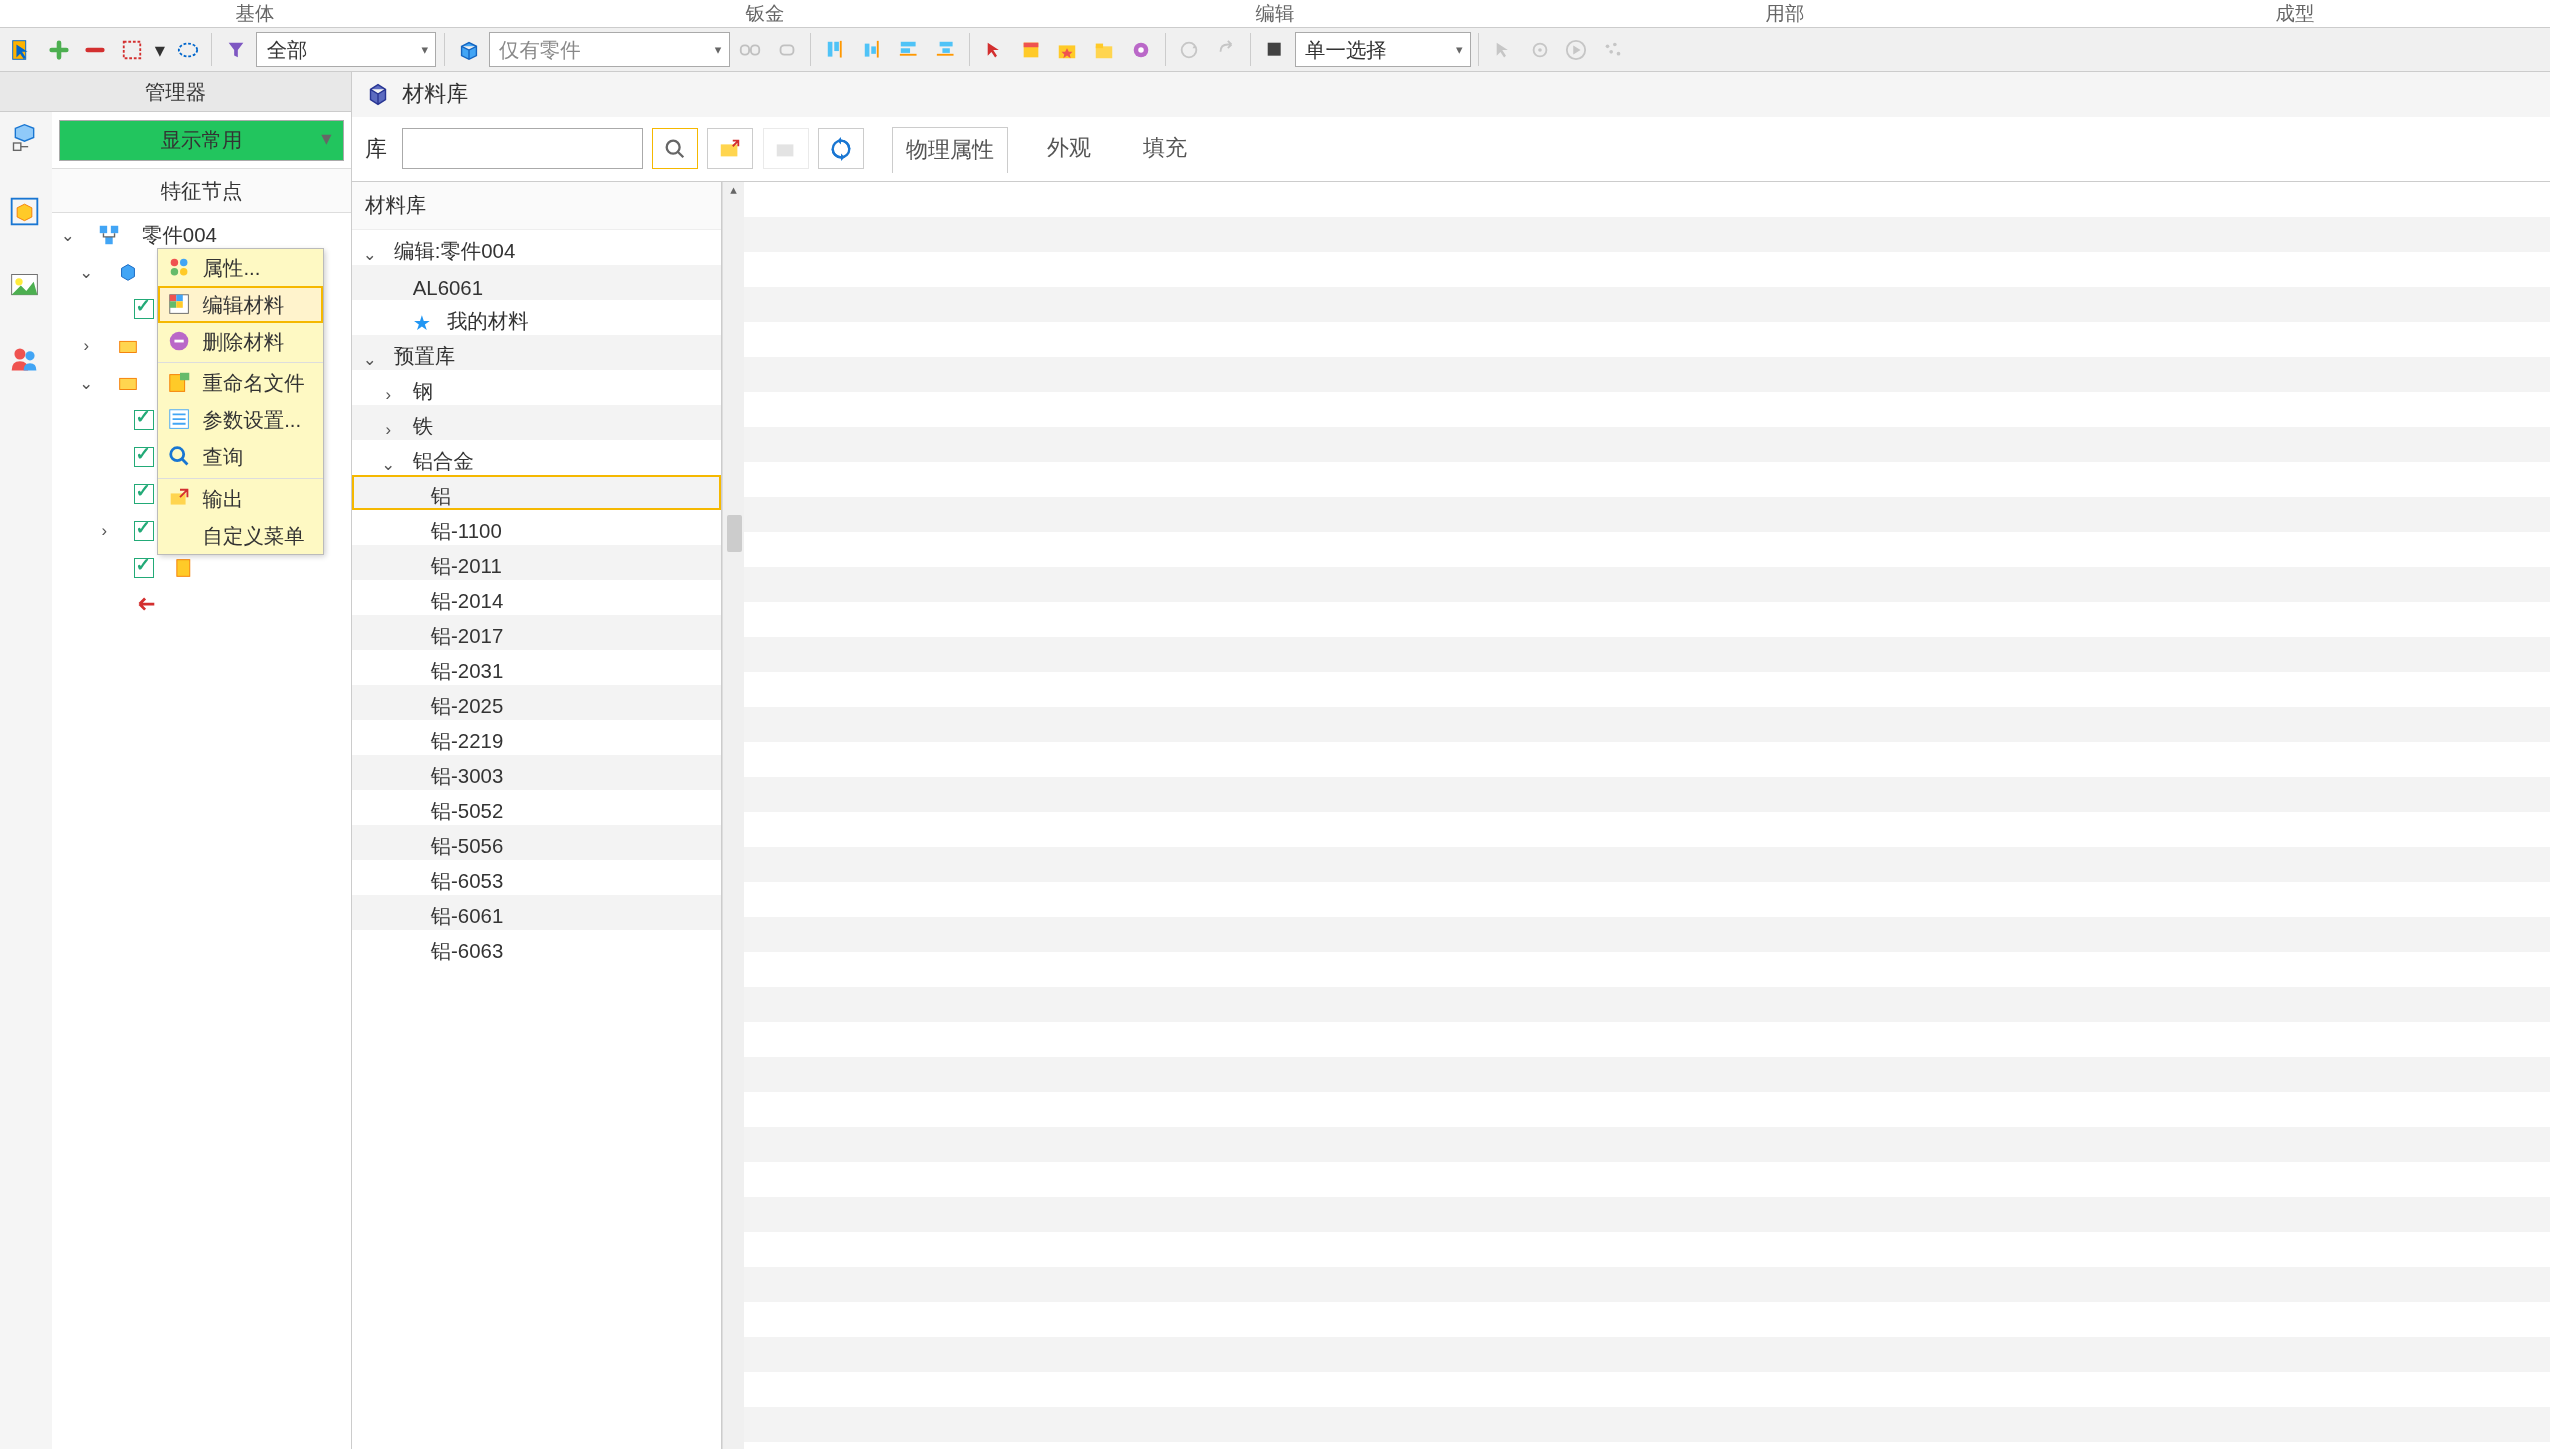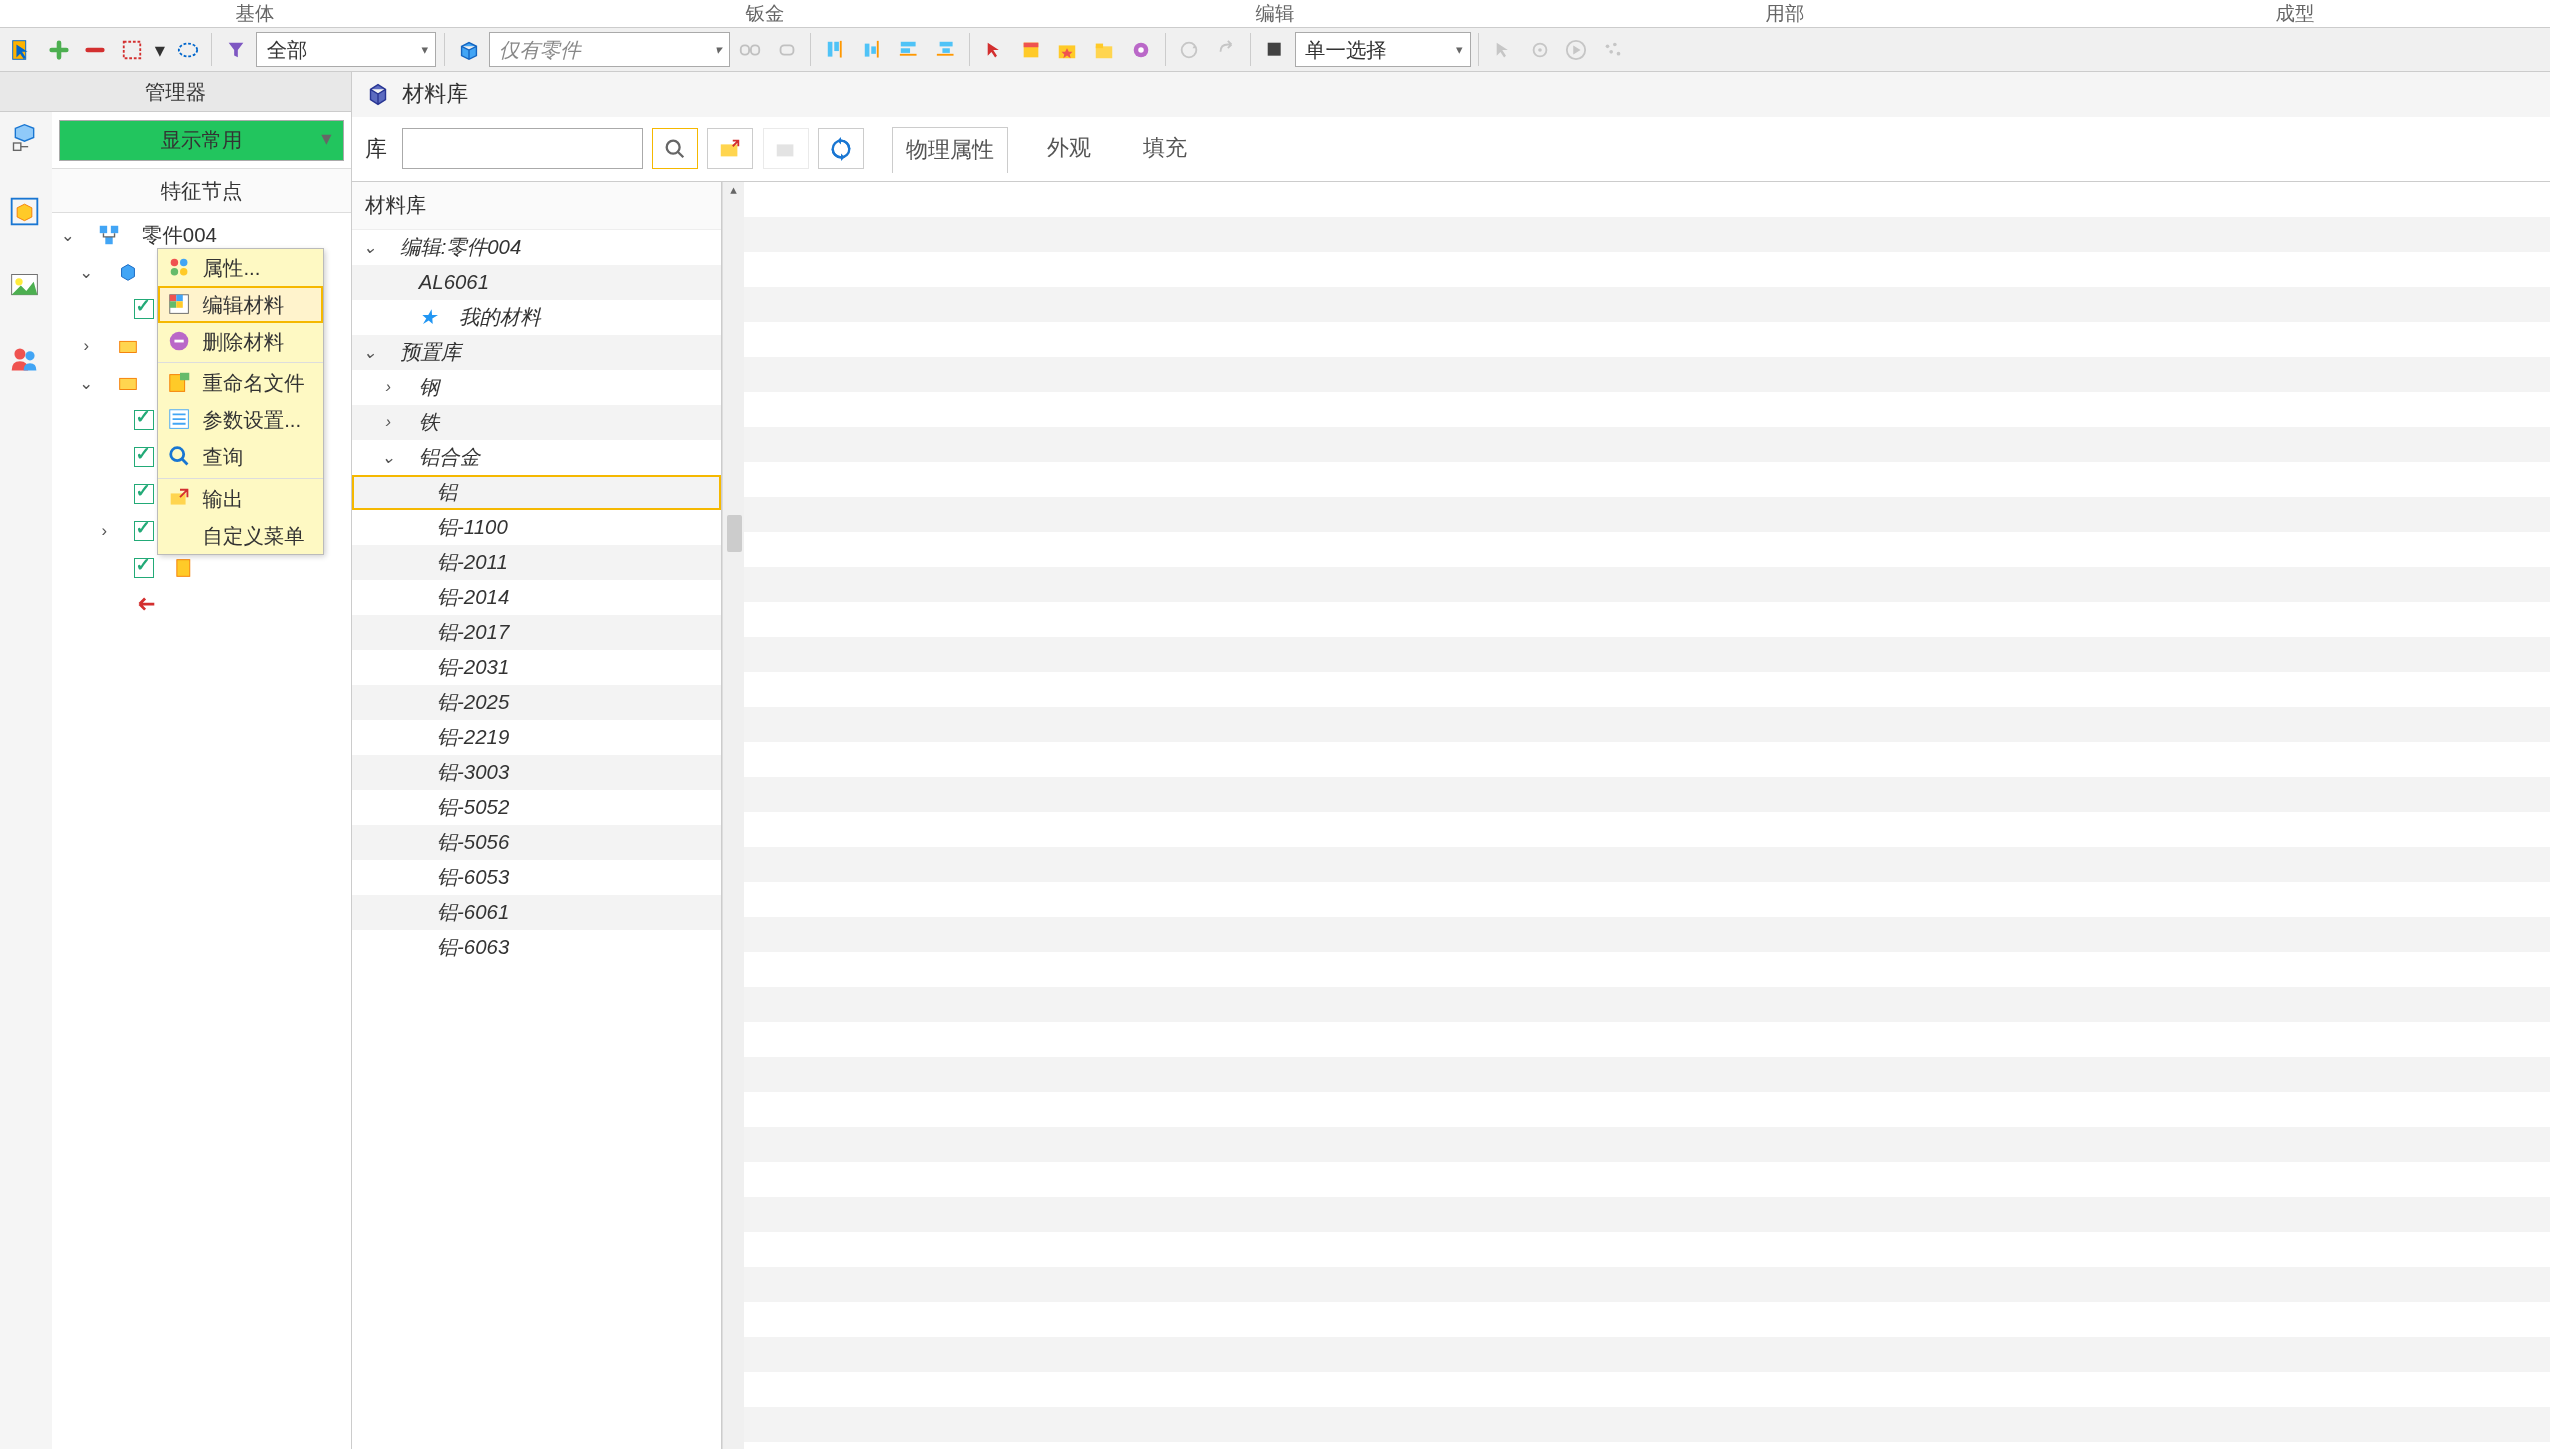--- a/index.html
+++ b/index.html
@@ -9,21 +9,21 @@
   .menubar { display: flex; background: #fff; border-bottom: 0.9px solid #ccc; height: 28px; align-items: center; }
   .menubar-item { flex: 1; text-align: center; color: #666; font-size: 19.4px; cursor: pointer; }
   
   
   .toolbar { display: flex; align-items: center; background: #f0f0f0; height: 44px; border-bottom: 0.9px solid #ccc; padding: 0 5.6px; gap: 3.7px; }
   .tb-sep { width: 0.9px; height: 33px; background: #ccc; margin: 0 3.7px; }
   .tb-btn { width: 33px; height: 33px; display: flex; align-items: center; justify-content: center; cursor: pointer; }
   .tb-select { height: 35px; background: #fff; border: 0.9px solid #aaa; padding: 0 26px 0 9.3px; font-size: 20.4px; position: relative; display: flex; align-items: center; cursor: pointer; }
   .tb-select::after { content: "▾"; position: absolute; right: 7.4px; color: #666; font-size: 13px; }
   .tb-select.w1 { width: 180px; }
-  .tb-select.w2 { width: 241px; color: #888; font-style: italic; }
+  .tb-select.w2 { width: 241px; color: #888; }
   .tb-select.w3 { width: 176px; }
   
   
   .main { display: flex; height: calc(100vh - 72px); }
   
   
   .left-panel { width: 352px; background: #fff; border-right: 0.9px solid #ccc; display: flex; flex-direction: column; position: relative; text-align: center; }
   .panel-title { background: #e8e8e8; padding: 5.6px 11px; font-size: 20.4px; border-bottom: 0.9px solid #ccc; }
   .left-body { display: flex; flex: 1; }
   .left-iconcol { width: 52px; background: #f5f5f5; display: flex; flex-direction: column; align-items: center; padding-top: 9.3px; gap: 37px; }
@@ -63,21 +63,21 @@
   .mat-btn { width: 46px; height: 41px; border: 0.9px solid #ccc; background: #fff; display: flex; align-items: center; justify-content: center; cursor: pointer; }
   .mat-btn.search-hl { border: 1.9px solid #f5b800; }
   .mat-tabs { display: flex; gap: 26px; margin-left: 18.5px; font-size: 22px; }
   .mat-tab { padding: 7.4px 13px; cursor: pointer; color: #555; }
   .mat-tab.active { background: #fff; border: 0.9px solid #ccc; border-bottom: none; position: relative; top: 0.9px; }
   
   .mat-body { display: flex; flex: 1; }
   .mat-tree-col { width: 370px; border-right: 0.9px solid #ccc; position: relative; overflow-y: auto; }
   .mat-tree-header { padding: 9.3px 13px; font-size: 20.4px; border-bottom: 0.9px solid #eee; background: #fafafa; }
   .mat-tree { font-size: 20.4px; }
-  .mt-row { display: flex; align-items: center; height: 35px; padding-left: 9.3px; gap: 22px; cursor: pointer; font-style: italic; }
+  .mt-row { display: flex; align-items: flex-end; height: 35px; padding-left: 9.3px; gap: 16px; cursor: pointer; }
   .mt-row:nth-child(even) { background: #f3f3f3; }
   .mt-row.highlighted { outline: 2.8px solid #f5b800; outline-offset: -2.8px; }
   .mt-arrow { width: 16.7px; text-align: center; color: #555; font-size: 16.7px; }
   .mt-arrow.open::before { content: "⌄"; }
   .mt-arrow.closed::before { content: "›"; }
   .mt-arrow.none::before { content: ""; }
   .star { color: #2196f3; font-size: 20.4px; }
   .mt-indent1 { padding-left: 28px; }
   .mt-indent2 { padding-left: 46px; }
   

